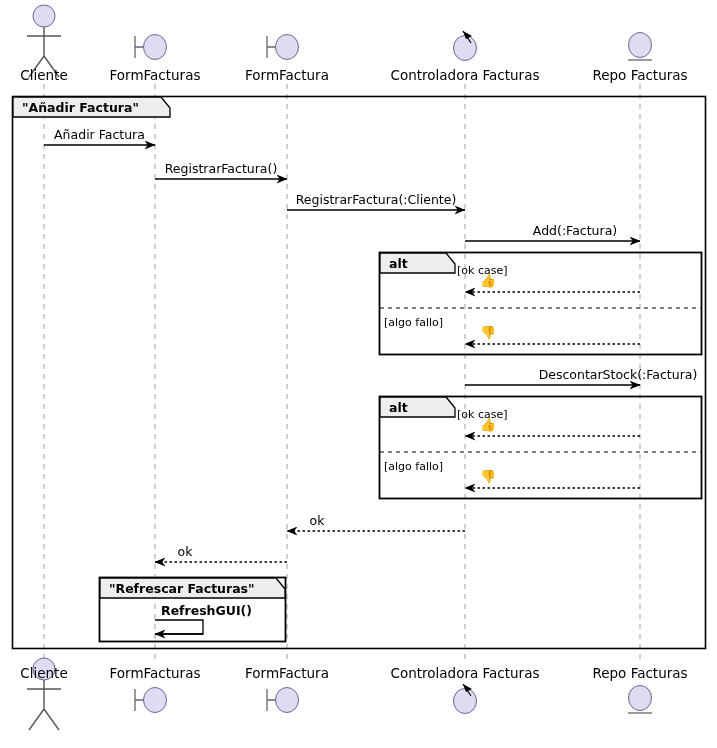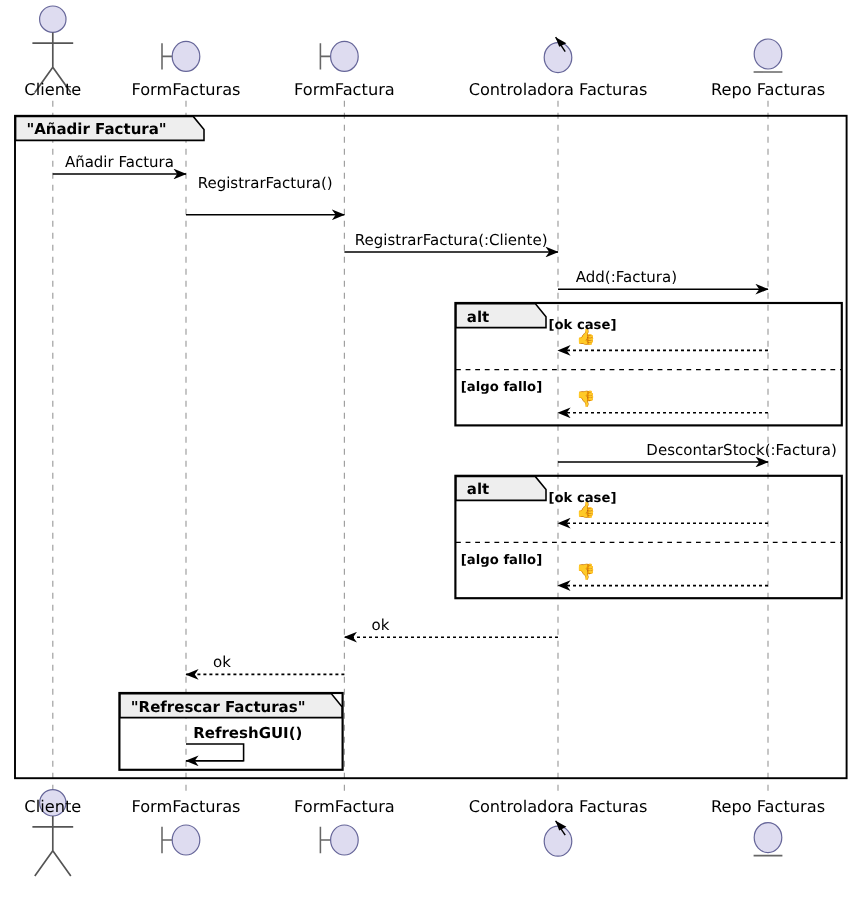--- a/index.html
+++ b/index.html
@@ -16,21 +16,21 @@
   .msg-label{
     position:absolute;font-size:12.5px;white-space:nowrap;color:#000;
     transform:translateX(-50%);
   }
   .msg-label.left{transform:none;}
   .frame-title{
     position:absolute;font-size:12.5px;font-weight:bold;white-space:nowrap;
     color:#000;
   }
   .guard{
-    position:absolute;font-size:11px;font-weight:bold;white-space:nowrap;color:#000;
+    position:absolute;font-size:11px;font-weight:normal;white-space:nowrap;color:#000;
   }
   .emoji{
     position:absolute;font-size:13px;white-space:nowrap;color:#000;
     transform:translateX(-50%);
   }
   svg{position:absolute;left:0;top:0;}
 </style>
 </head>
 <body>
 
@@ -126,23 +126,23 @@
     </div>
   <div id="bottom-names">
       <div class="participant-name" style="left: 44px; top: 665px;">Cliente</div>
       <div class="participant-name" style="left: 155px; top: 665px;">FormFacturas</div>
       <div class="participant-name" style="left: 287px; top: 665px;">FormFactura</div>
       <div class="participant-name" style="left: 465px; top: 665px;">Controladora Facturas</div>
       <div class="participant-name" style="left: 640px; top: 665px;">Repo Facturas</div>
     </div>
   <div id="msg-labels">
       <div class="msg-label" style="left: 99.5px; top: 127px; text-align: right;">Añadir Factura</div>
-      <div class="msg-label" style="left: 221px; top: 145px;">RegistrarFactura()</div>
+      <div class="msg-label" style="left: 221px; top: 161px;">RegistrarFactura()</div>
       <div class="msg-label" style="left: 376px; top: 192px;">RegistrarFactura(:Cliente)</div>
-      <div class="msg-label" style="left: 522px; top: 223px; text-align: center;">Add(:Factura)</div>
+      <div class="msg-label" style="left: 575px; top: 223px; text-align: center;">Add(:Factura)</div>
       <div class="emoji" style="left: 488px; top: 273px;">👍</div>
       <div class="emoji" style="left: 488px; top: 325px;">👎</div>
       <div class="msg-label" style="left: 576px; top: 367px; margin-left: 42px;">DescontarStock(:Factura)</div>
       <div class="emoji" style="left: 488px; top: 417px;">👍</div>
       <div class="emoji" style="left: 488px; top: 469px;">👎</div>
       <div class="msg-label" style="left: 317px; top: 513px;">ok</div>
       <div class="msg-label" style="left: 185px; top: 544px;">ok</div>
       <div class="msg-label left" style="left: 161px; top: 603px; font-weight: bold;">RefreshGUI()</div>
     </div>
   <div id="frame-titles">

